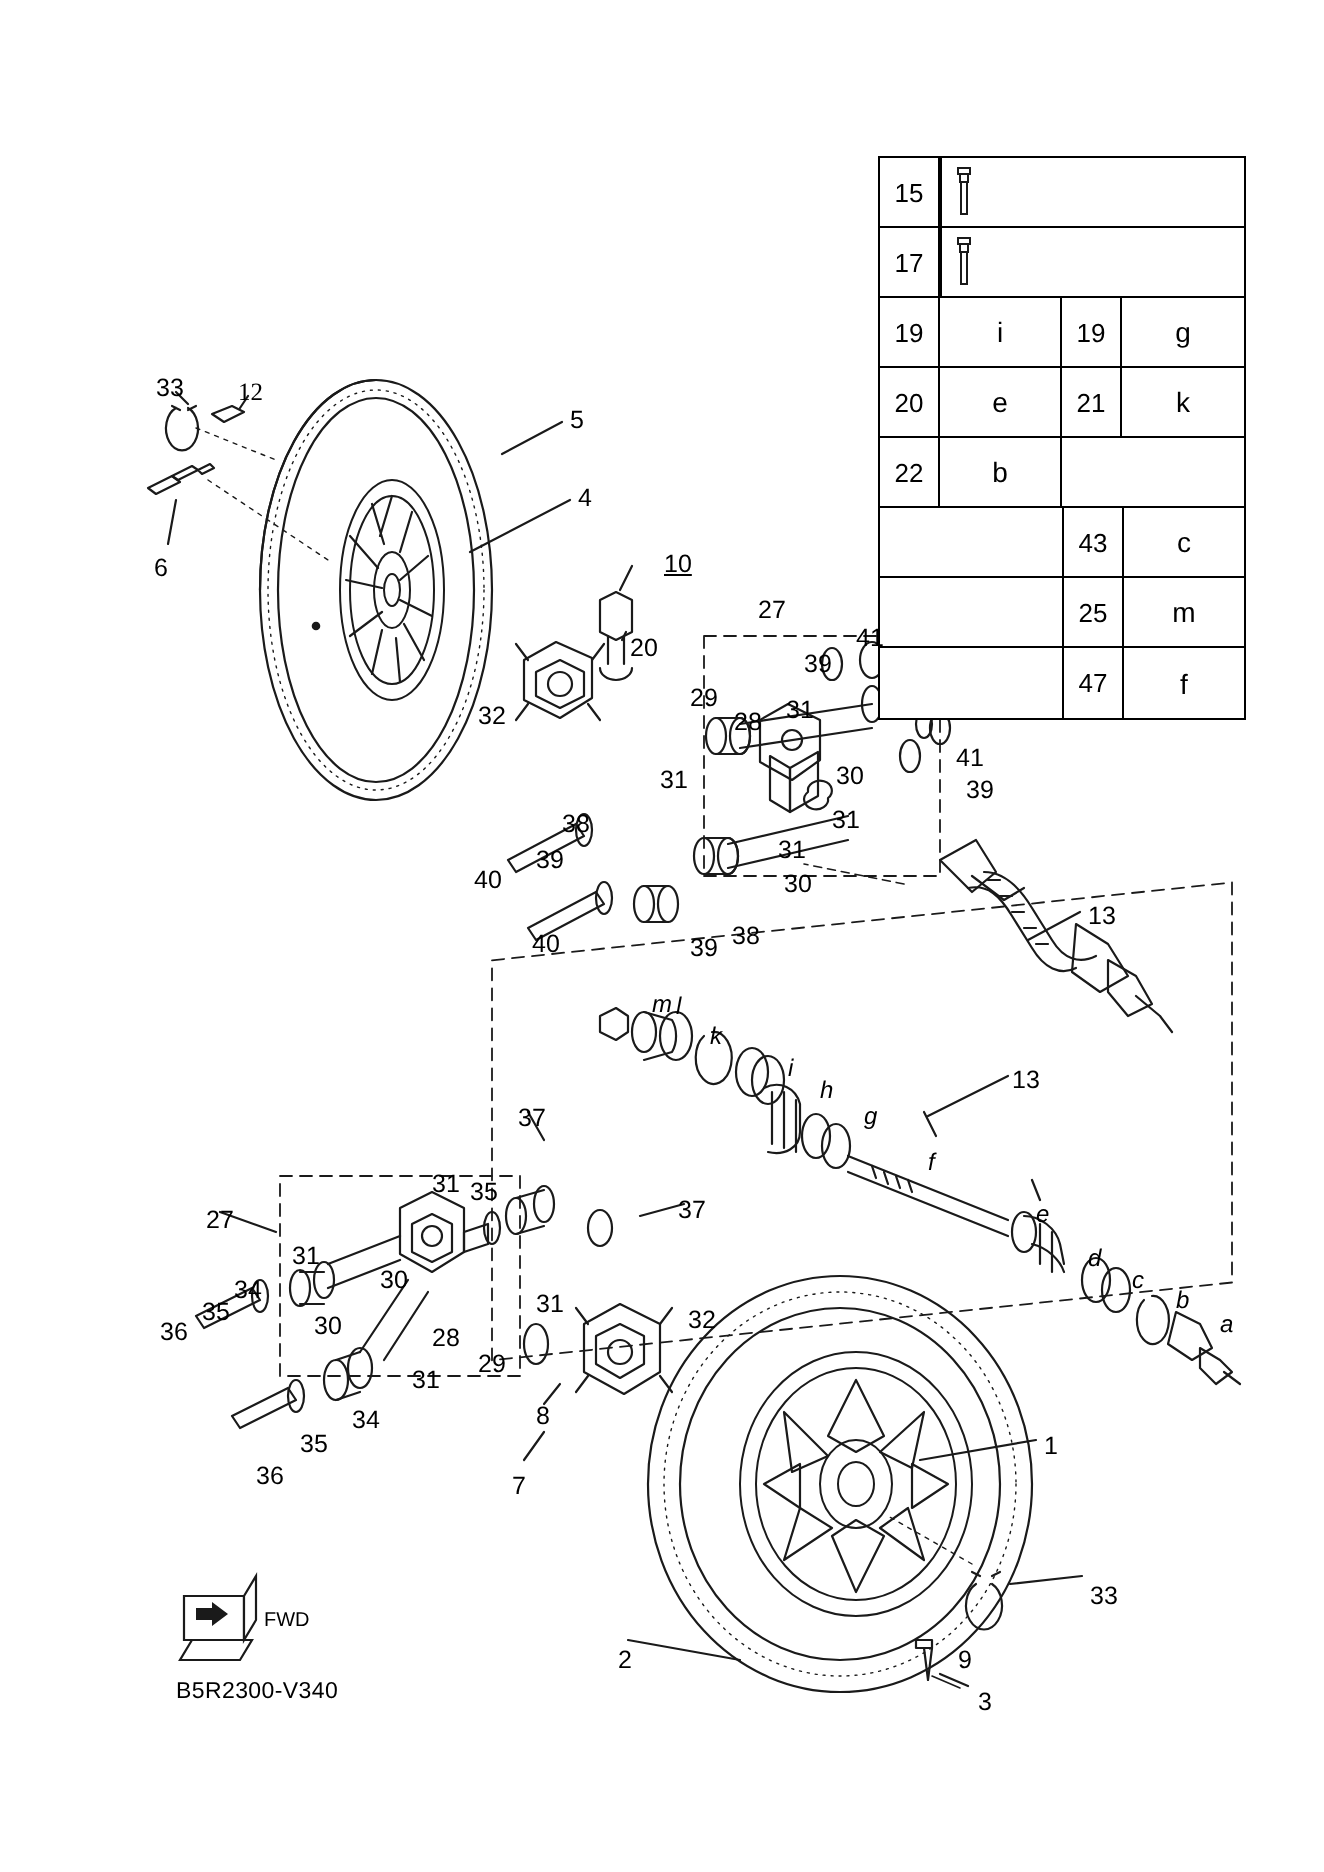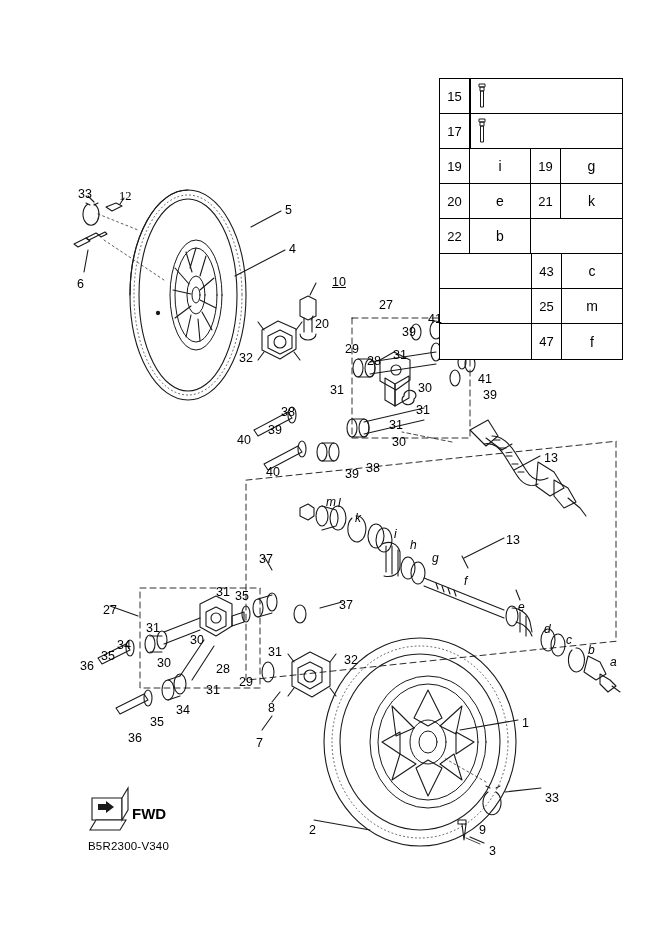--- a/index.html
+++ b/index.html
@@ -404,15 +404,15 @@
       <div class="lbl it" style="left: 432px; top: 552px;">g</div>
       <div class="lbl it" style="left: 464px; top: 575px;">f</div>
       <div class="lbl it" style="left: 518px; top: 601px;">e</div>
       <div class="lbl it" style="left: 544px; top: 623px;">d</div>
       <div class="lbl it" style="left: 566px; top: 634px;">c</div>
       <div class="lbl it" style="left: 588px; top: 644px;">b</div>
       <div class="lbl it" style="left: 610px; top: 656px;">a</div>
     </div>
 
   <div class="code">B5R2300-V340</div>
-  <div class="lbl" style="left:132px;top:806px;font-weight:bold;font-size:15px;">FWD</div>
+  <div class="lbl" style="left:132px;top:806px;font-weight:normal;font-size:10px;">FWD</div>
 
 </div>
 
 </body></html>

